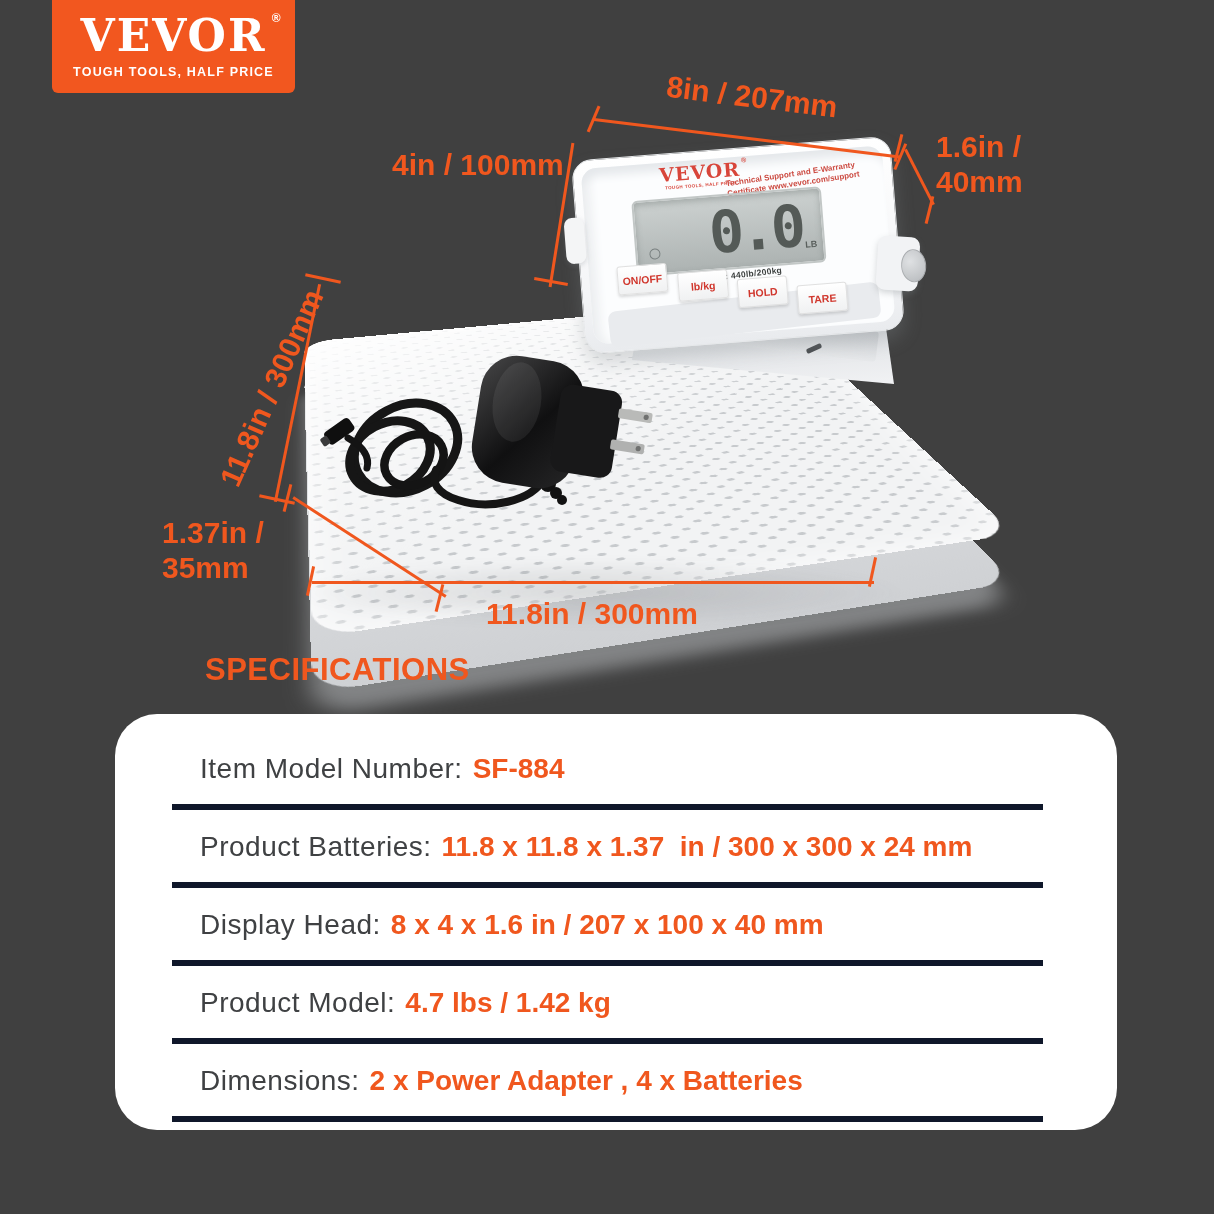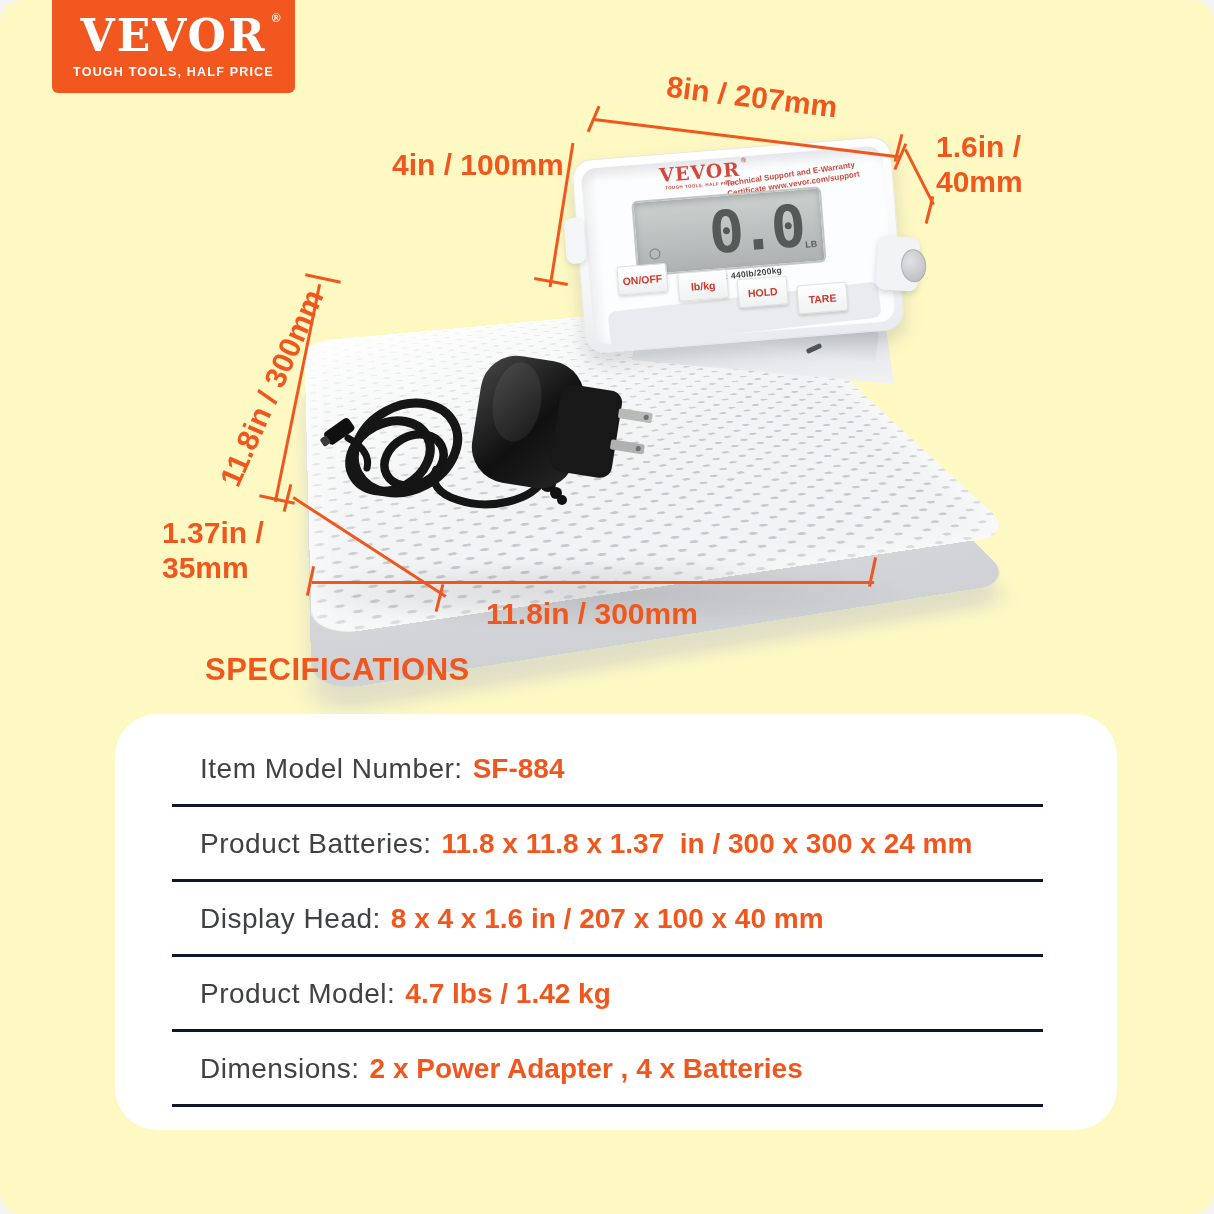--- a/index.html
+++ b/index.html
@@ -1,17 +1,17 @@
 <!DOCTYPE html>
 <html><head>
 <meta charset="utf-8">
 <style>
   html,body{margin:0;padding:0;background:#f4f4f5;}
-  #canvas{position:relative;width:1214px;height:1214px;background:#fef9c3;overflow:hidden;
-          font-family:"Liberation Sans",sans-serif;border-radius:21px;}
+  #canvas{position:relative;width:1214px;height:1214px;background:#404040;overflow:hidden;
+          font-family:"Liberation Sans",sans-serif;}
 
   
   .logo-block{position:absolute;left:52px;top:0;width:243px;height:93px;background:#f2571f;
               border-radius:0 0 6px 6px;display:flex;flex-direction:column;align-items:center;
               justify-content:center;color:#fff;}
   .logo-word{font-family:"DejaVu Serif",serif;font-weight:bold;font-size:44px;letter-spacing:2px;
              line-height:1;position:relative;}
   .logo-reg{position:absolute;top:-2px;right:-16px;font-size:12px;font-family:"Liberation Sans",sans-serif;}
   .logo-tag{font-size:12.5px;font-weight:bold;letter-spacing:1.2px;margin-top:7px;}
 
@@ -88,21 +88,21 @@
         border-radius:8px;box-shadow:0 2px 5px rgba(120,125,130,.25);}
 
   
   .adapter{position:absolute;left:318px;top:352px;width:336px;height:168px;z-index:6;}
 
   
   .spec-heading{position:absolute;left:205px;top:652px;font-size:31px;font-weight:bold;
         color:#f0571e;letter-spacing:.5px;z-index:3;}
   .spec-card{position:absolute;left:115px;top:714px;width:1002px;height:416px;background:#ffffff;
         border-radius:42px;z-index:3;padding-top:12px;box-sizing:border-box;}
-  .spec-row{margin:0 74px 0 57px;padding:20px 0 19px 28px;border-bottom:3px solid #0f172a;
+  .spec-row{margin:0 74px 0 57px;padding:20px 0 19px 28px;border-bottom:6px solid #0f172a;
         font-size:28px;line-height:33px;}
   .spec-row.first{padding-top:26px;}
   .spec-label{color:#3f4143;letter-spacing:.5px;}
   .spec-value{color:#f0571e;font-weight:bold;margin-left:10px;white-space:pre-wrap;}
 </style>
 </head>
 <body>
 
 <div id="canvas">
 

